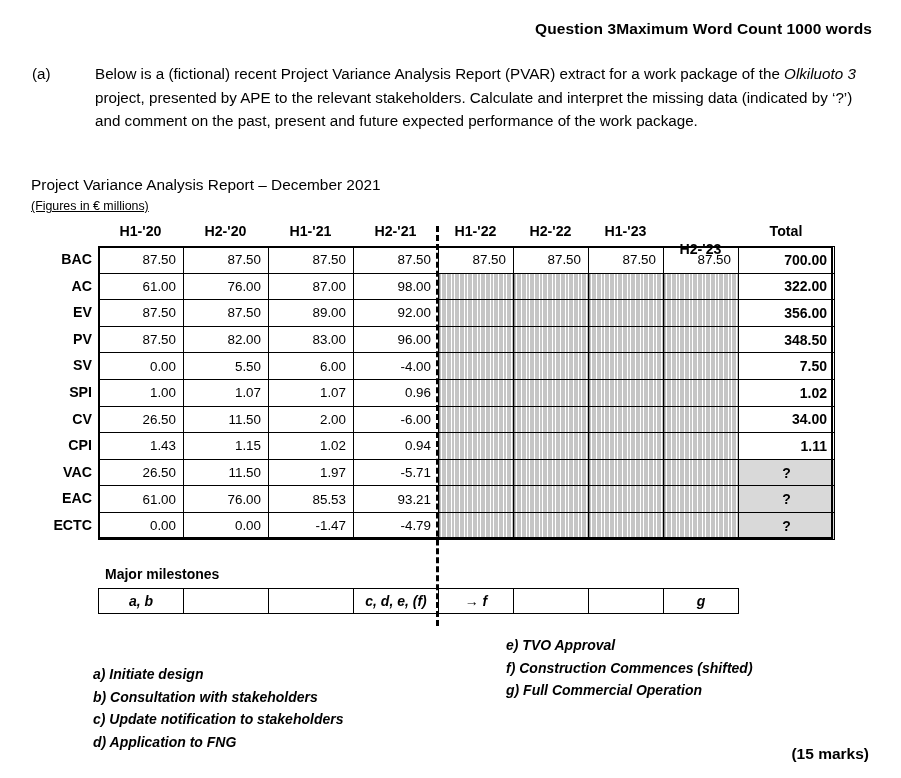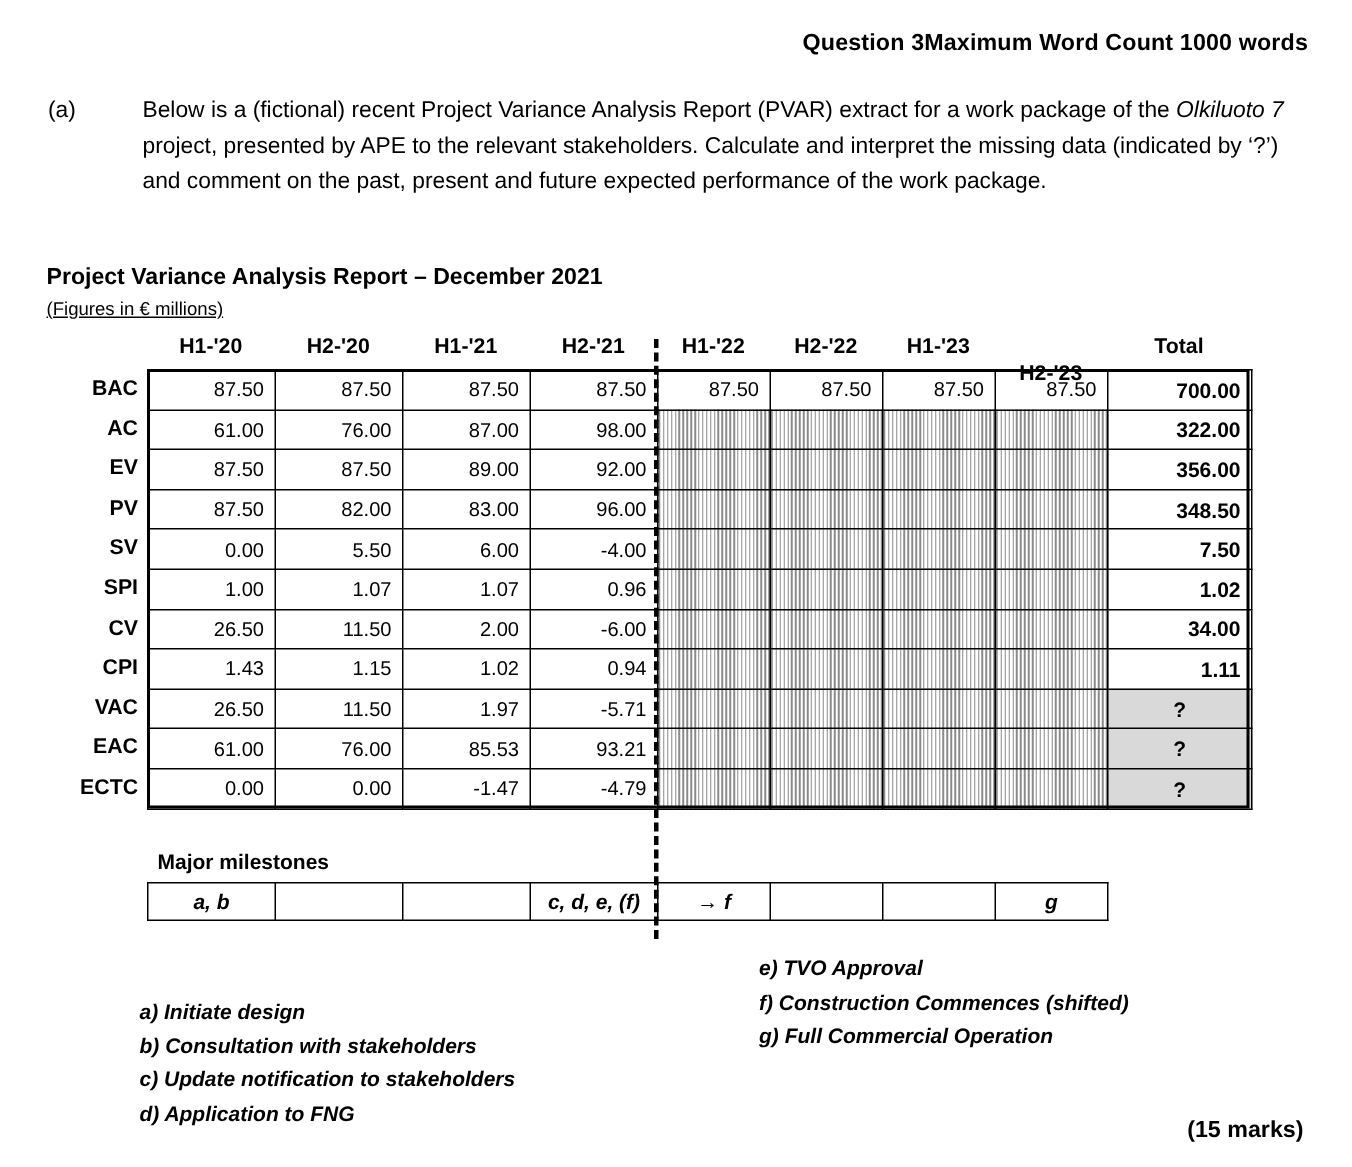--- a/index.html
+++ b/index.html
@@ -48,21 +48,21 @@
     margin-left: 63px;
   }
   #part-a i { font-style: italic; }
 
   
   #report-title {
     position: absolute;
     left: 31px;
     top: 176px;
     font-size: 15.4px;
-    font-weight: bold;
+    font-weight: normal;
     text-align: center;
   }
   #report-subtitle {
     position: absolute;
     left: 31px;
     top: 199px;
     font-size: 12.4px;
     text-decoration: underline;
   }
 
@@ -228,21 +228,21 @@
 </style>
 </head>
 <body>
 
 <div id="question-header">
   <span class="q-label">Question 3</span><span>Maximum Word Count 1000 words</span>
 </div>
 
 <div id="part-a">
   <span class="marker">(a)</span>
-  <div class="body"><span>Below is a (fictional) recent Project Variance Analysis Report (PVAR) extract for a work package of the </span><i>Olkiluoto 7</i><span> project, presented by APE to the relevant stakeholders. Calculate and interpret the missing data (indicated by ‘?’) and comment on the past, present and future expected performance of the work package.</span></div>
+  <div class="body"><span>Below is a (fictional) recent Project Variance Analysis Report (PVAR) extract for a work package of the </span><i>Olkiluoto 3</i><span> project, presented by APE to the relevant stakeholders. Calculate and interpret the missing data (indicated by ‘?’) and comment on the past, present and future expected performance of the work package.</span></div>
 </div>
 
 <div id="report-title">Project Variance Analysis Report – December 2021</div>
 <div id="report-subtitle">(Figures in € millions)</div>
 
 <div id="pvar-wrap">
 
   <div id="pvar-colheads">
       <div class="ch" style="left: 0px; width: 85px;">H1-'20</div>
       <div class="ch" style="left: 85px; width: 85px;">H2-'20</div>

